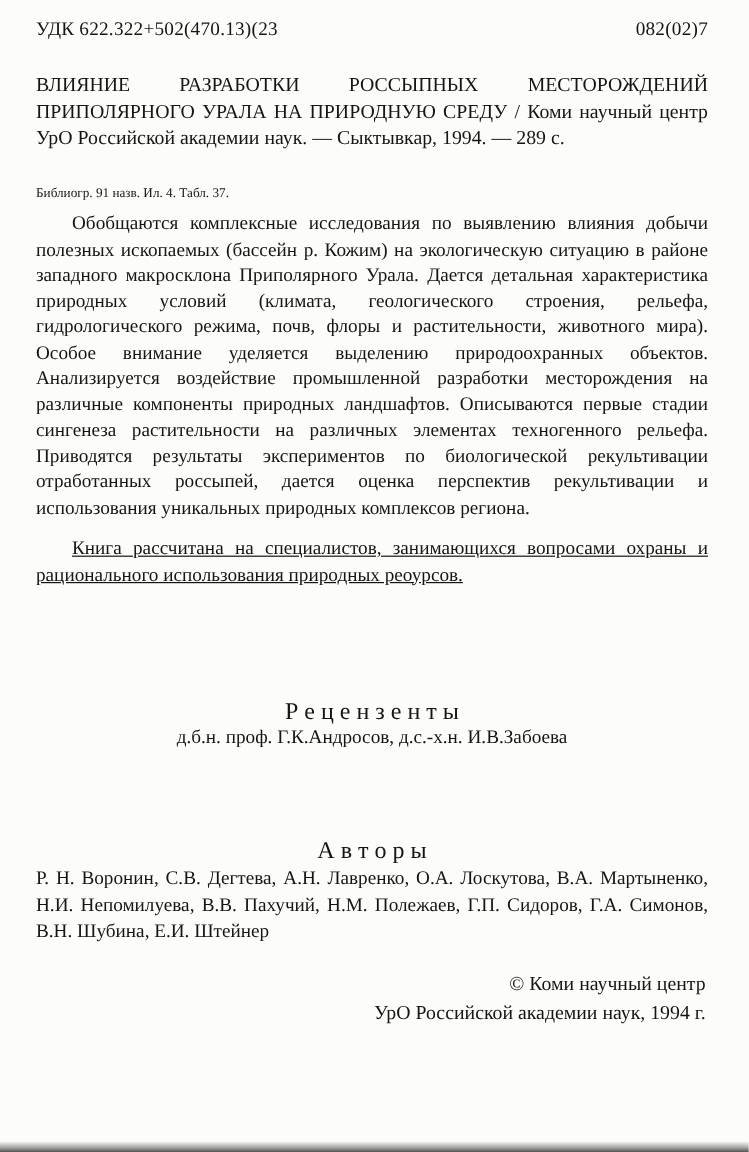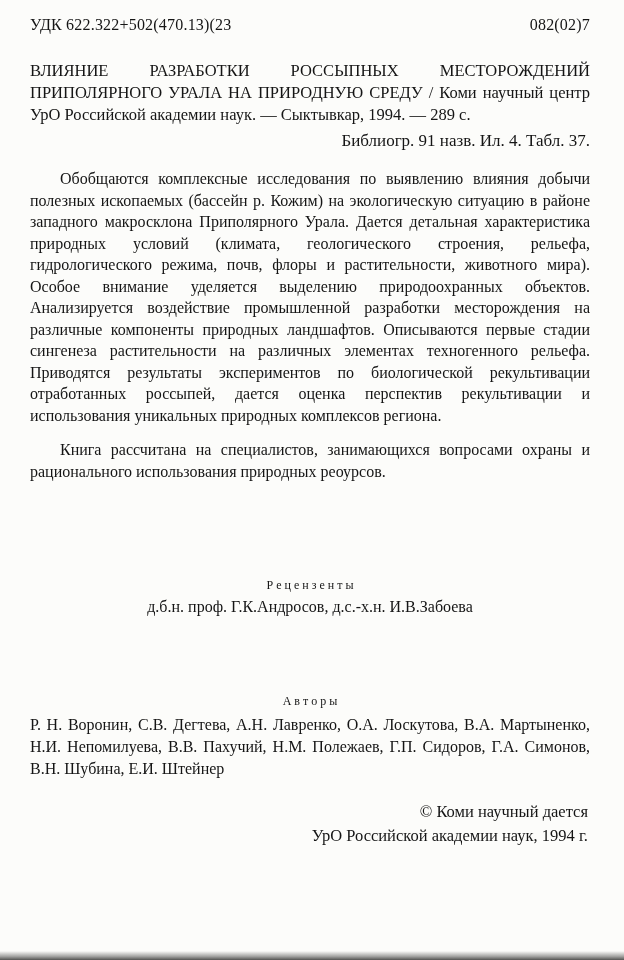--- a/index.html
+++ b/index.html
@@ -24,43 +24,42 @@
     font-size: 16px;
     letter-spacing: 0.2px;
   }
   .title-entry {
     margin-top: 26px;
     font-size: 16.5px;
     line-height: 22px;
     text-align: justify;
   }
   .biblio-note {
-    margin-top: 4px;
-    font-size: 17px;
+    margin-top: 24px;
+    font-size: 11px;
     line-height: 22px;
-    text-align: right;
   }
   .abstract-para {
     margin: 0;
     font-size: 16px;
     line-height: 21.5px;
     text-align: justify;
     text-indent: 30px;
   }
-  .abstract-para.first { margin-top: 16px; }
-  .abstract-para.second { margin-top: 13px; }
+  .abstract-para.first { margin-top: 4px; }
+  .abstract-para.second { margin-top: 13px; text-decoration: underline; }
   .reviewers-block {
     margin-top: 92px;
     text-align: center;
     font-size: 16px;
     line-height: 22px;
   }
   .reviewers-heading, .authors-heading {
     text-align: center;
-    font-size: 12px;
+    font-size: 20px;
   }
   .authors-block {
     margin-top: 72px;
     font-size: 16px;
     line-height: 22px;
   }
   .authors-names {
     margin-top: 2px;
     text-align: justify;
   }
@@ -102,19 +101,19 @@
     <div class="reviewers-heading">Р е ц е н з е н т ы</div>
     <div>д.б.н. проф. Г.К.Андросов, д.с.-х.н. И.В.Забоева</div>
   </div>
 
   <div class="authors-block">
     <div class="authors-heading">А в т о р ы</div>
     <div class="authors-names">Р. Н. Воронин, С.В. Дегтева, А.Н. Лавренко, О.А. Лоскутова, В.А. Мартыненко, Н.И. Непомилуева, В.В. Пахучий, Н.М. Полежаев, Г.П. Сидоров, Г.А. Симонов, В.Н. Шубина, Е.И. Штейнер</div>
   </div>
 
   <div class="copyright-block">
-    <div>© Коми научный дается</div>
+    <div>© Коми научный центр</div>
     <div>УрО Российской академии наук, 1994 г.</div>
   </div>
 
 </div>
 
 <div class="scan-edge"></div>
 
 </body></html>

